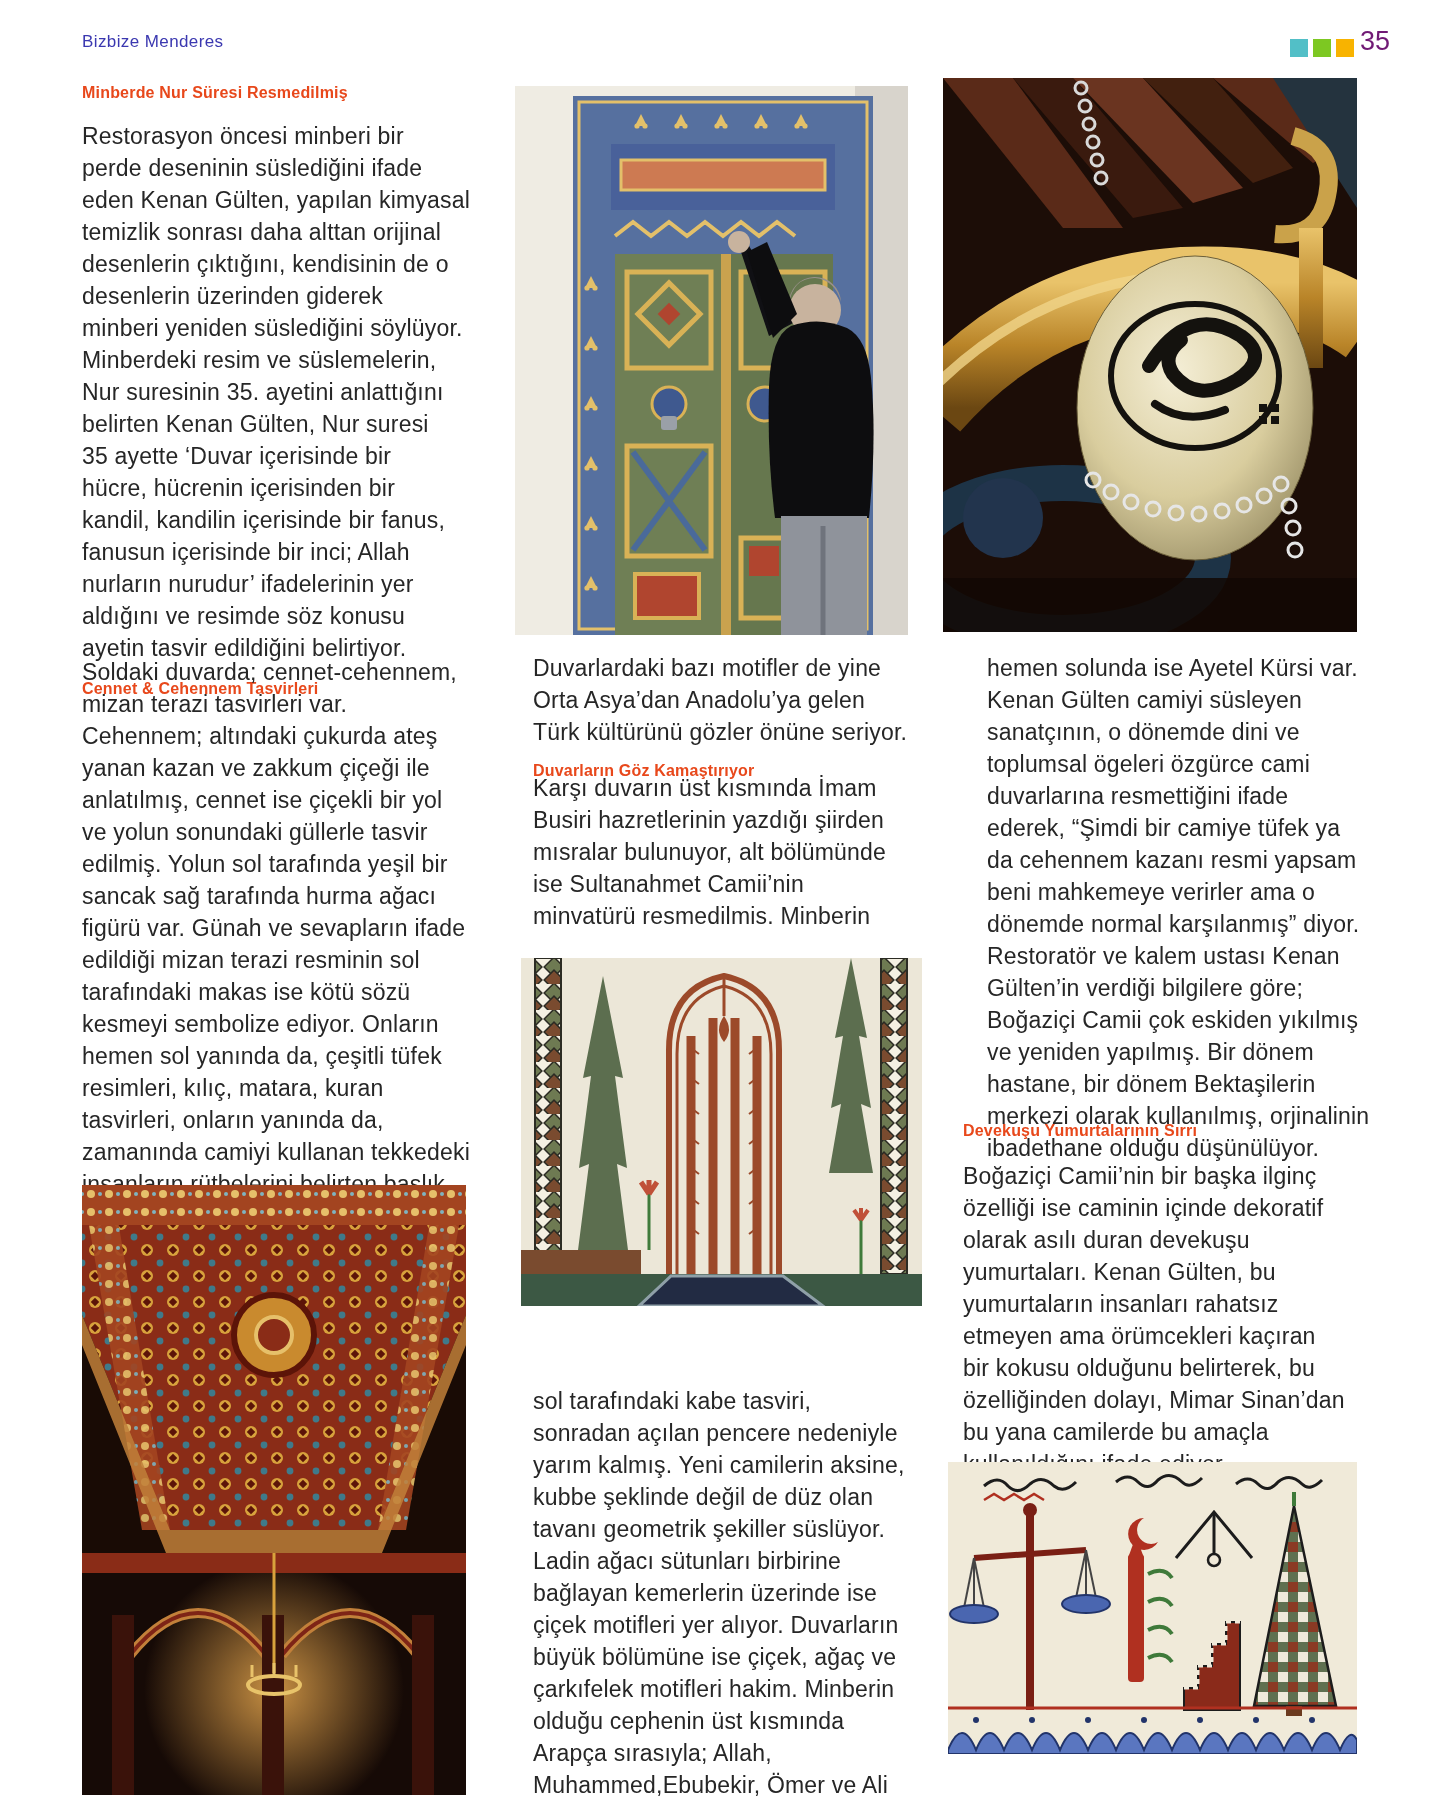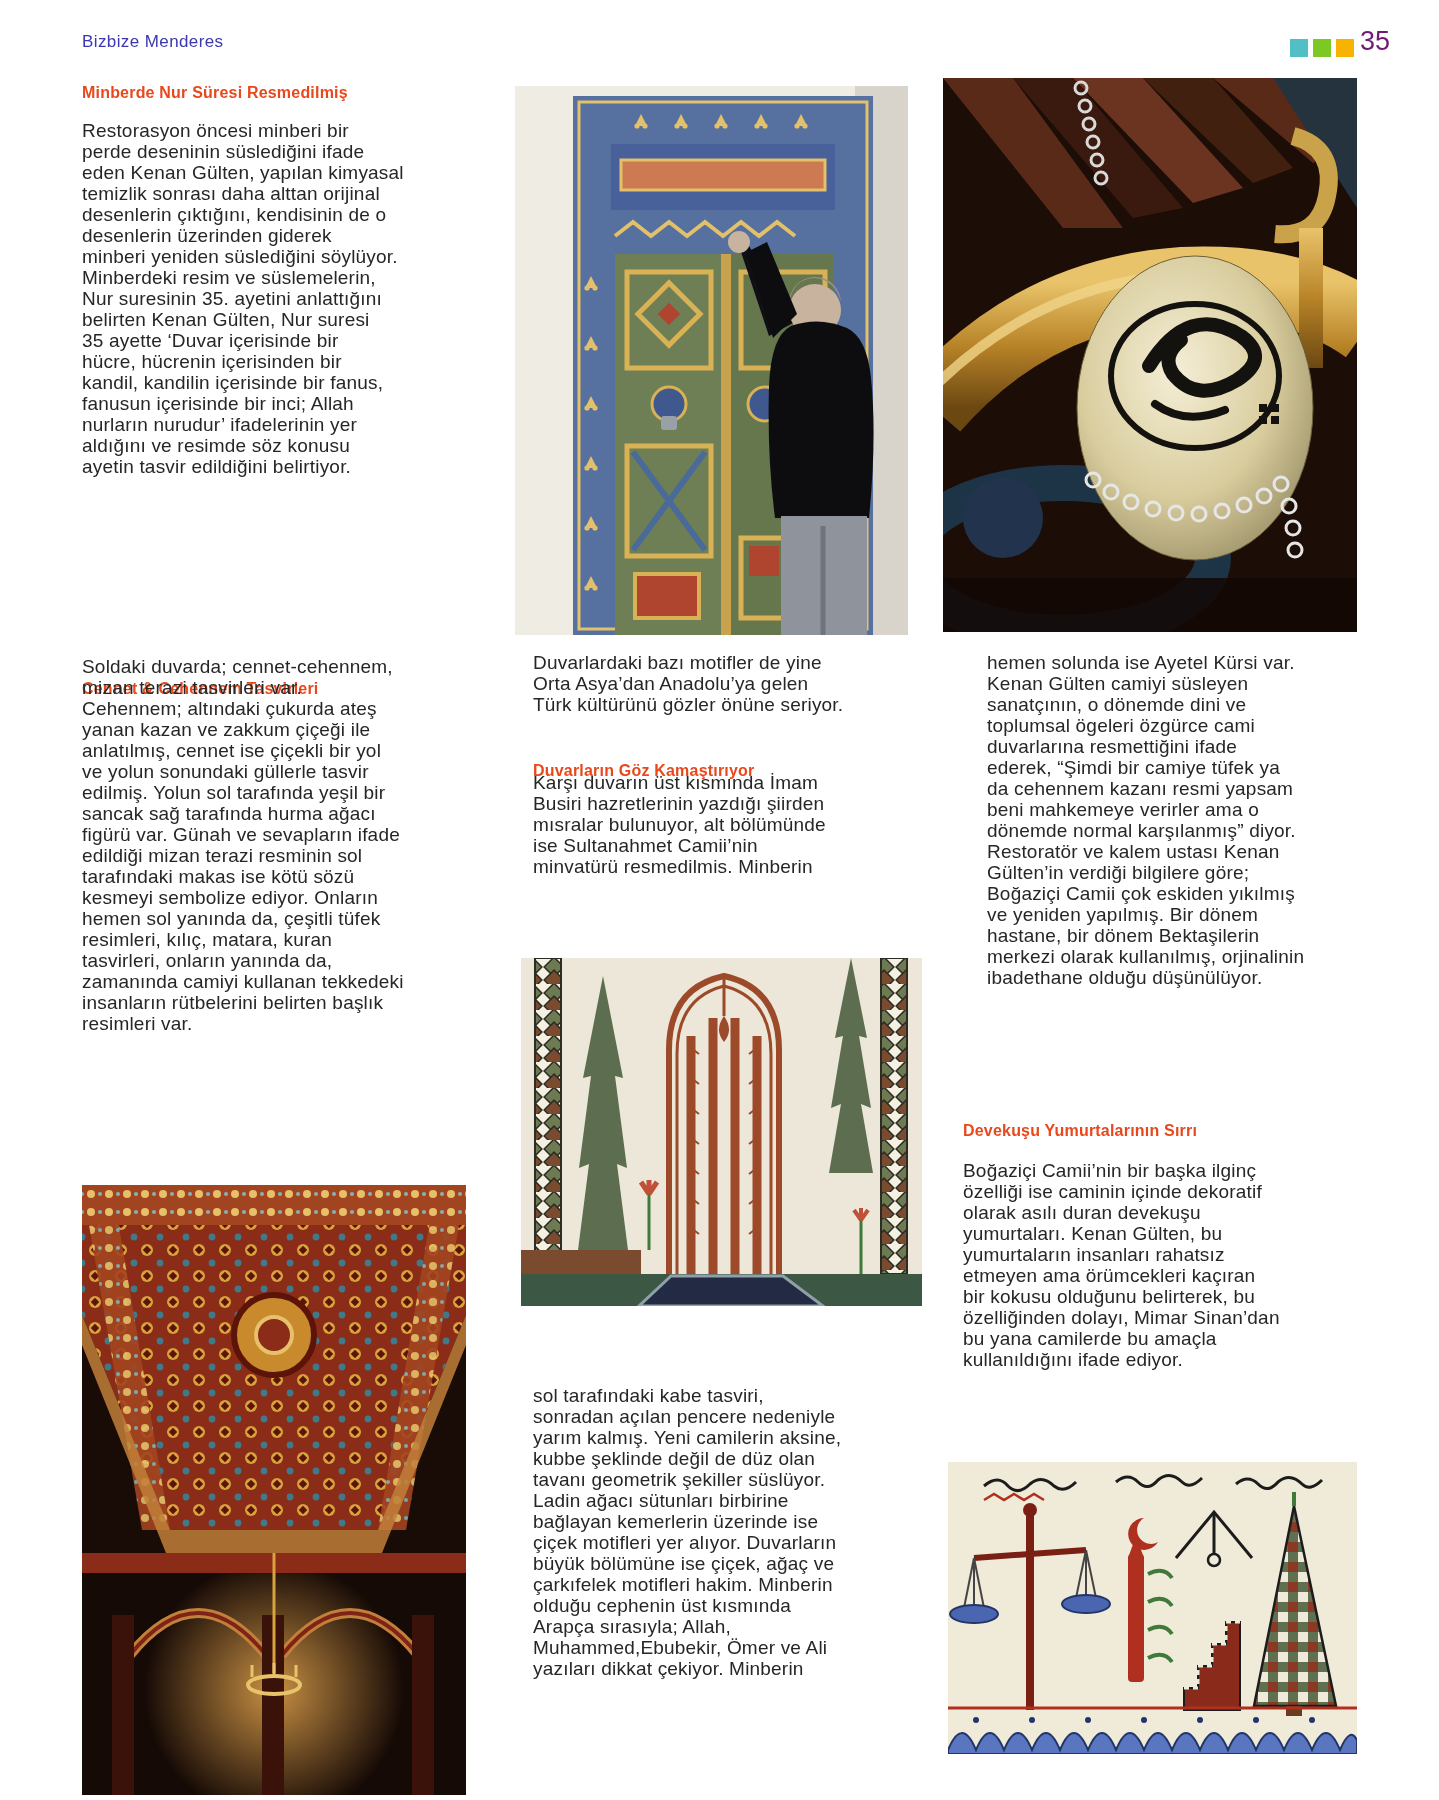--- a/index.html
+++ b/index.html
@@ -6,21 +6,21 @@
   #page{
     position:relative;width:1439px;height:1800px;background:#ffffff;
     font-family:"Liberation Sans","DejaVu Sans",sans-serif;overflow:hidden;
   }
   .abs{position:absolute;}
   .brand{font-size:17px;letter-spacing:.4px;color:#3b38b0;}
   .pagenum{font-size:27px;color:#701a75;}
   .marker{width:18px;height:18px;display:inline-block;margin-left:5px;vertical-align:middle;}
   .col-heading{font-size:16px;font-weight:bold;color:#e8481b;letter-spacing:.2px;}
   .body-text{
-    font-size:19px;line-height:21px;color:#262626;letter-spacing:.2px;
+    font-size:23px;line-height:32px;color:#262626;letter-spacing:.2px;
     white-space:pre-line;
   }
   svg{display:block;}
 </style>
 </head>
 <body>
 
 <div id="page">
 
   <div class="abs brand" style="left:82px;top:32px;">Bizbize Menderes</div>

